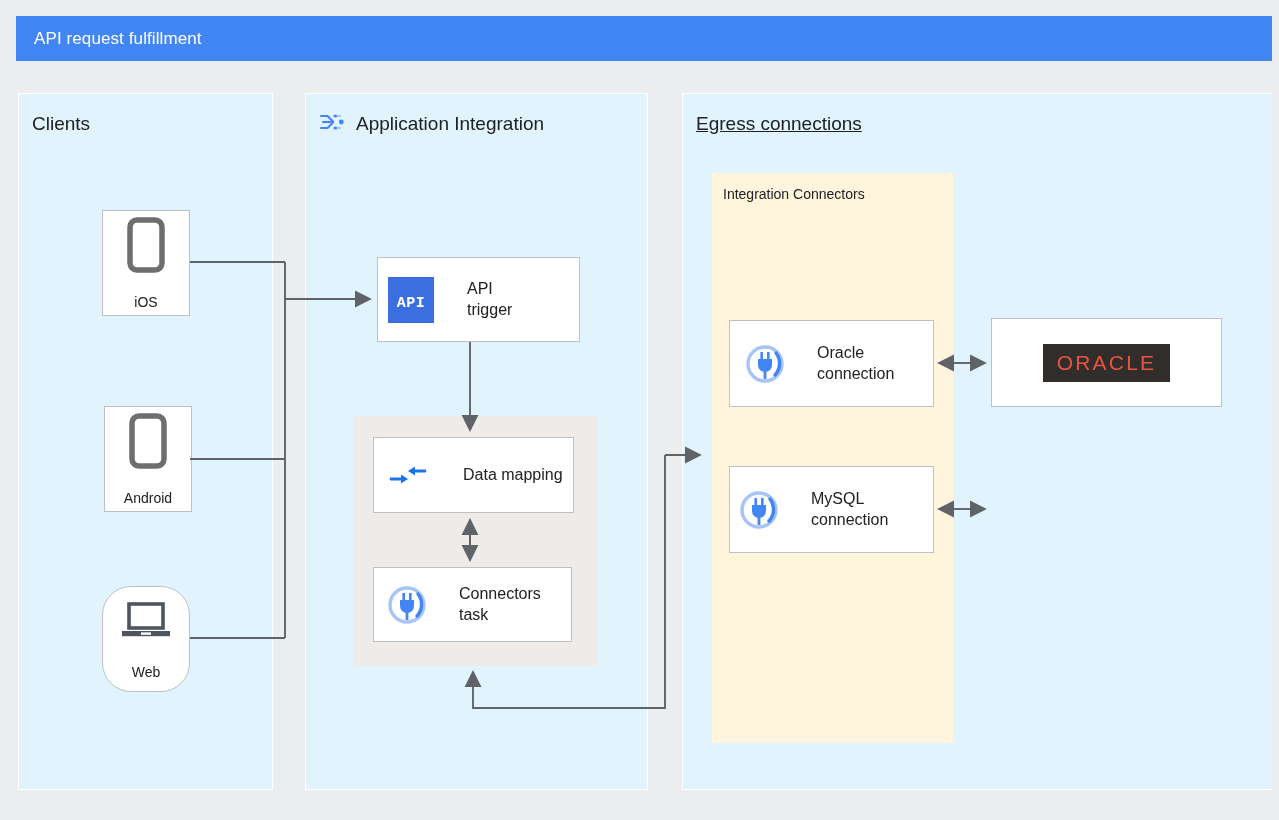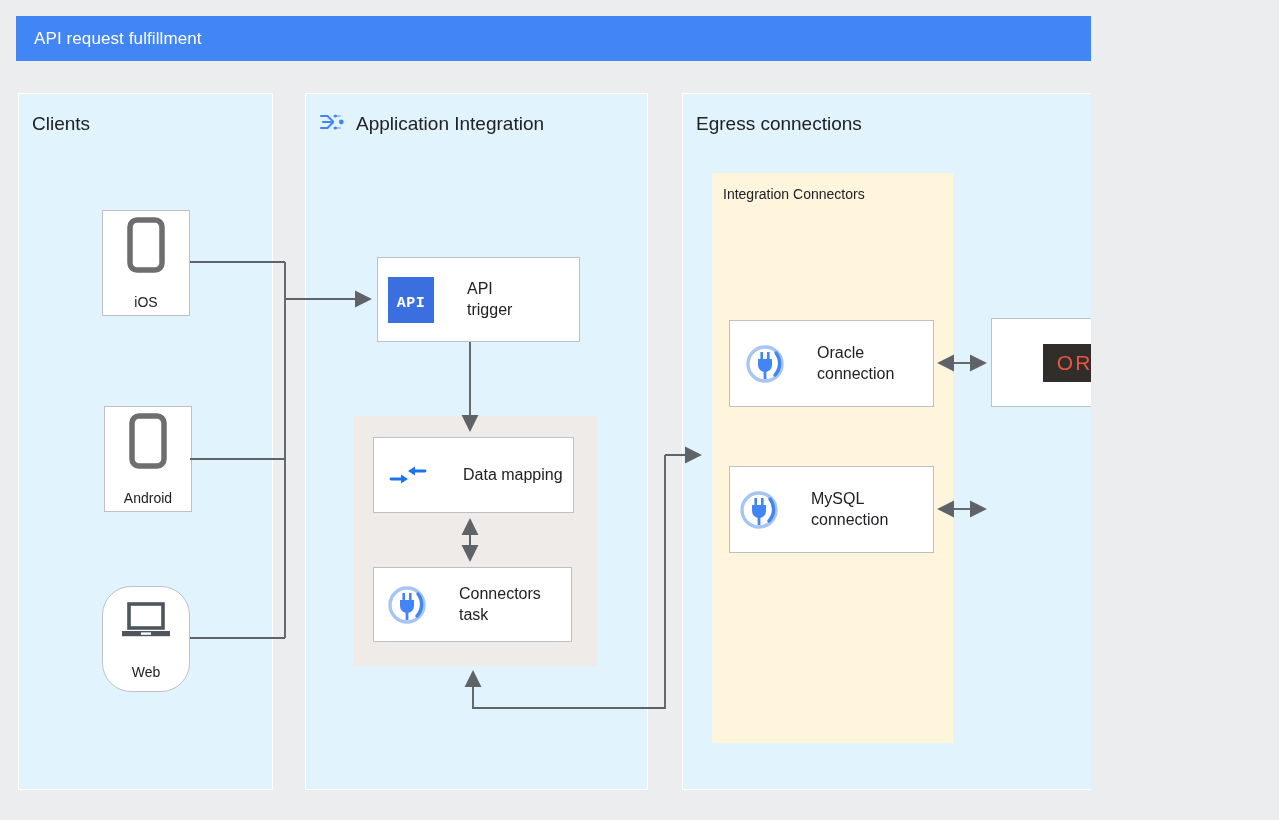--- a/index.html
+++ b/index.html
@@ -4,21 +4,21 @@
 <title>API request fulfillment</title>
 <style>
   html, body {
     margin: 0;
     padding: 0;
     background: #ECEDEE;
     font-family: "Liberation Sans", sans-serif;
   }
   #canvas {
     position: relative;
-    width: 1091px;
+    width: 1272px;
     height: 820px;
     background: #ECEDEE;
     overflow: hidden;
   }
 
   
   #titlebar {
     position: absolute;
     left: 16px;
     top: 16px;
@@ -47,21 +47,21 @@
     font-size: 19px;
     color: #202124;
     white-space: nowrap;
   }
   #panel-clients   { left: 18px;  top: 93px;  width: 255px; height: 697px; }
   #panel-appint    { left: 305px; top: 93px;  width: 343px; height: 697px; }
   #panel-egress    { left: 682px; top: 93px;  width: 597px; height: 697px; }
 
   #label-clients { left: 32px;  top: 113px; }
   #label-appint  { left: 356px; top: 113px; }
-  #label-egress  { left: 696px; top: 113px; }
+  #label-egress  { left: 696px; top: 113px; text-decoration: underline; }
 
   
   #appint-icon {
     position: absolute;
     left: 318px;
     top: 108px;
     width: 28px;
     height: 28px;
   }
 

